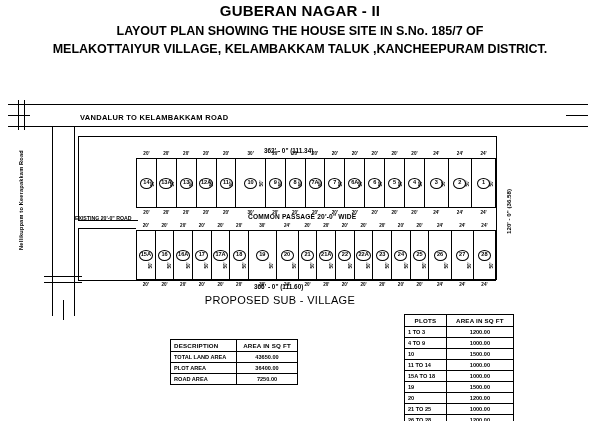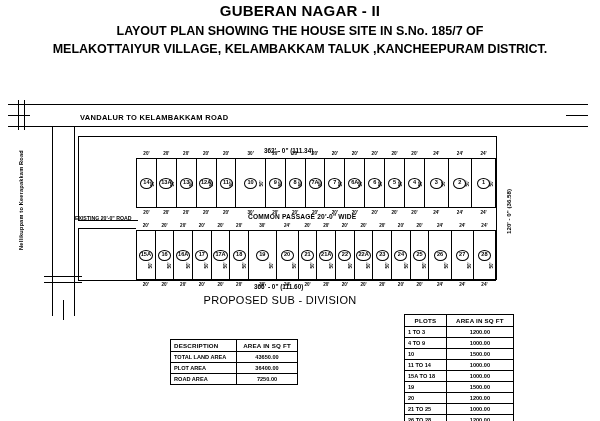--- a/index.html
+++ b/index.html
@@ -364,21 +364,21 @@
         </div>
         <div class="cell" style="flex: 0.0621762 0 0px;">
           <span class="wtop">24'</span>
           <span class="plotno">28</span>
           <span class="depth">50'</span>
           <span class="wbot">24'</span>
         </div>
       </div>
   </div>
 
-  <div class="abs" id="proposed-label">PROPOSED SUB - DIVISION</div>
+  <div class="abs" id="proposed-label">PROPOSED SUB - VILLAGE</div>
 
   <table id="desc-table">
     <thead>
       <tr>
         <th>DESCRIPTION</th>
         <th class="val">AREA IN SQ FT</th>
       </tr>
     </thead>
     <tbody id="desc-body">
         <tr>

